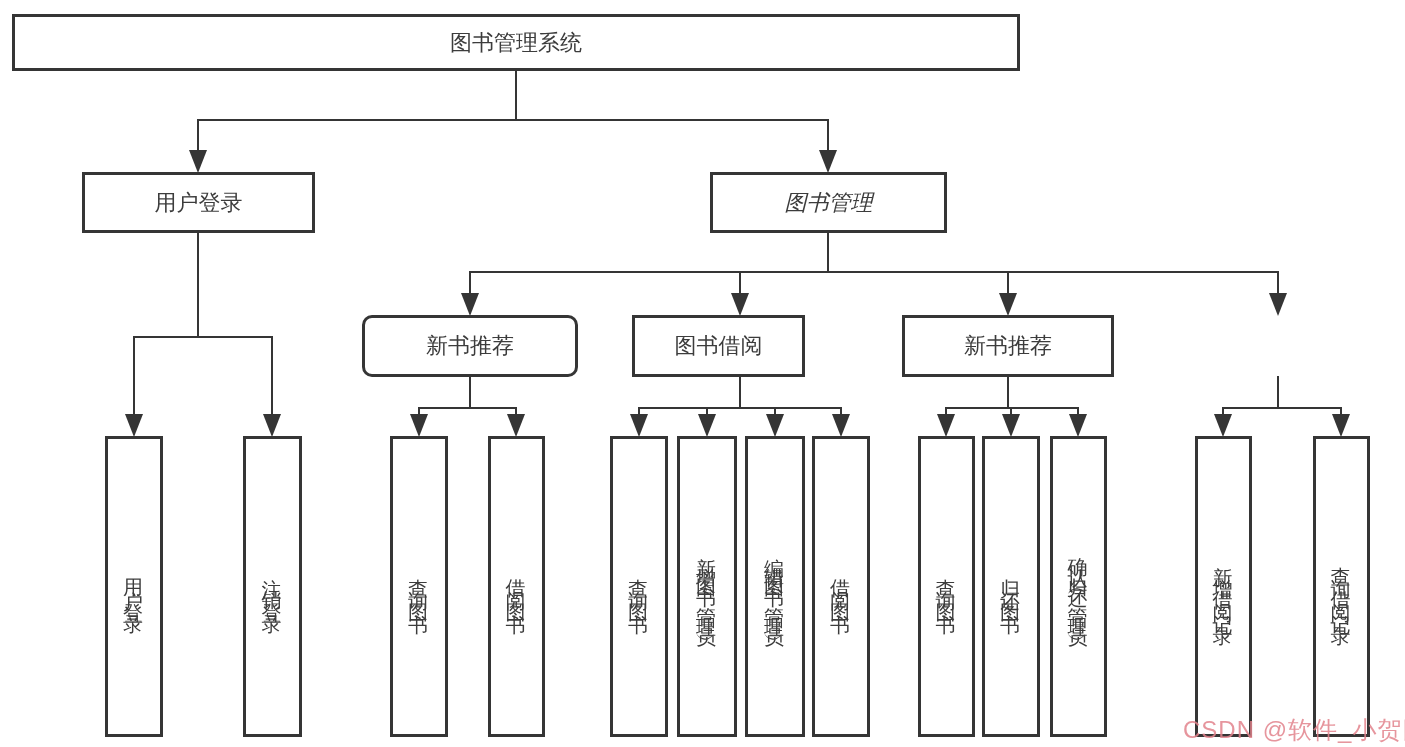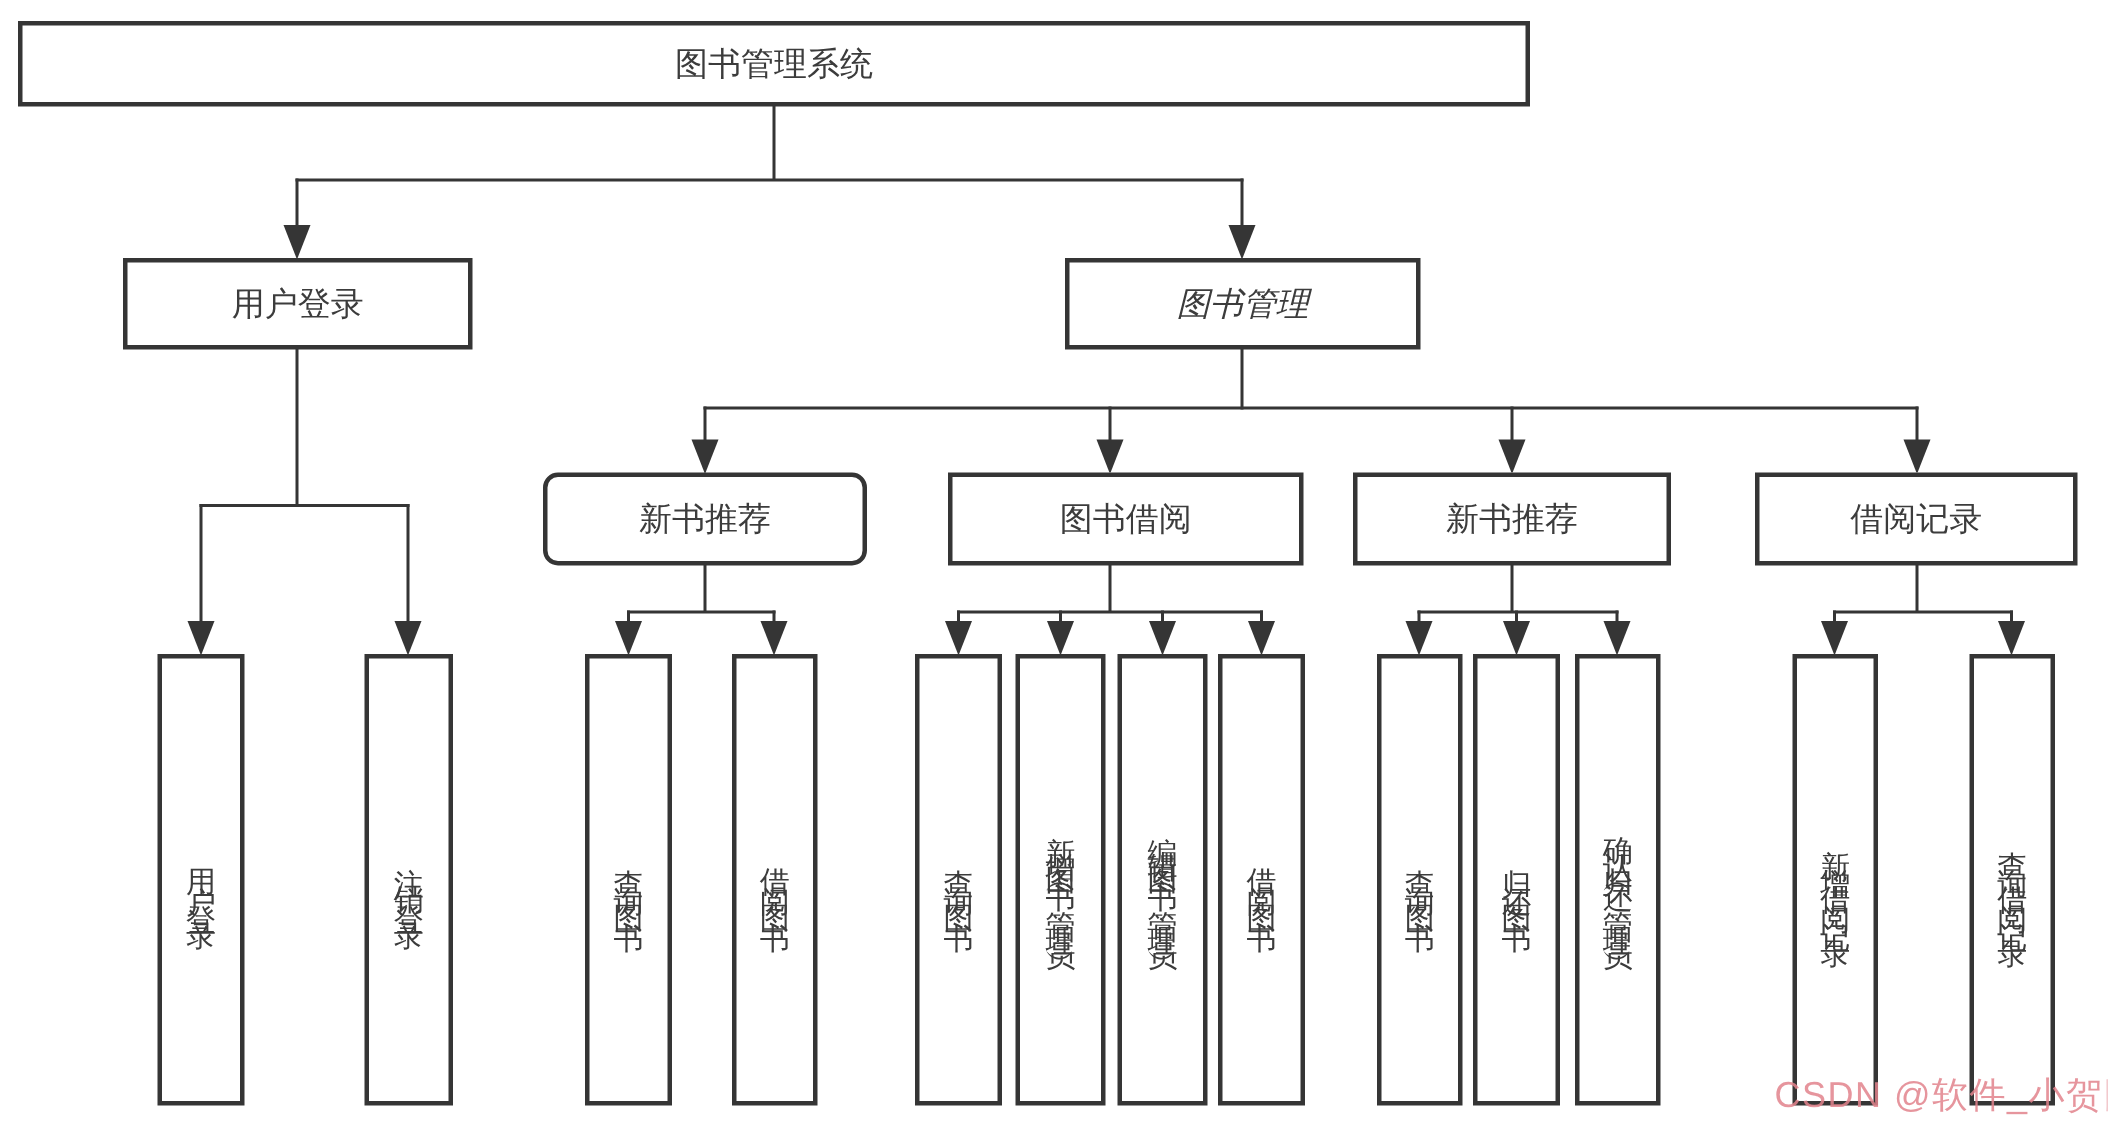--- a/index.html
+++ b/index.html
@@ -76,23 +76,22 @@
   <div class="v" style="left:469px;top:271px;width:2px;height:24px;"></div>
   <div class="arr" style="left:461px;top:293px;"></div>
   <div class="v" style="left:739px;top:271px;width:2px;height:24px;"></div>
   <div class="arr" style="left:731px;top:293px;"></div>
   <div class="v" style="left:1007px;top:271px;width:2px;height:24px;"></div>
   <div class="arr" style="left:999px;top:293px;"></div>
   <div class="v" style="left:1277px;top:271px;width:2px;height:24px;"></div>
   <div class="arr" style="left:1269px;top:293px;"></div>
 
   <div class="box" style="left:362px;top:315px;width:216px;height:62px;border-radius:10px;">新书推荐</div>
-  <div class="box" style="left:632px;top:315px;width:237px;height:62px;">图书借阅</div>
+  <div class="box" style="left:632px;top:315px;width:173px;height:62px;">图书借阅</div>
   <div class="box" style="left:902px;top:315px;width:212px;height:62px;">新书推荐</div>
-  <div class="box" style="left:1170px;top:315px;width:215px;height:62px;">借阅记录</div>
 
   <div class="v" style="left:469px;top:376px;width:2px;height:32px;"></div>
   <div class="v" style="left:739px;top:376px;width:2px;height:32px;"></div>
   <div class="v" style="left:1007px;top:376px;width:2px;height:32px;"></div>
   <div class="v" style="left:1277px;top:376px;width:2px;height:32px;"></div>
 
   <div class="h" style="left:418px;top:407px;width:99px;height:2px;"></div>
   <div class="h" style="left:638px;top:407px;width:204px;height:2px;"></div>
   <div class="h" style="left:945px;top:407px;width:134px;height:2px;"></div>
   <div class="h" style="left:1222px;top:407px;width:120px;height:2px;"></div>

